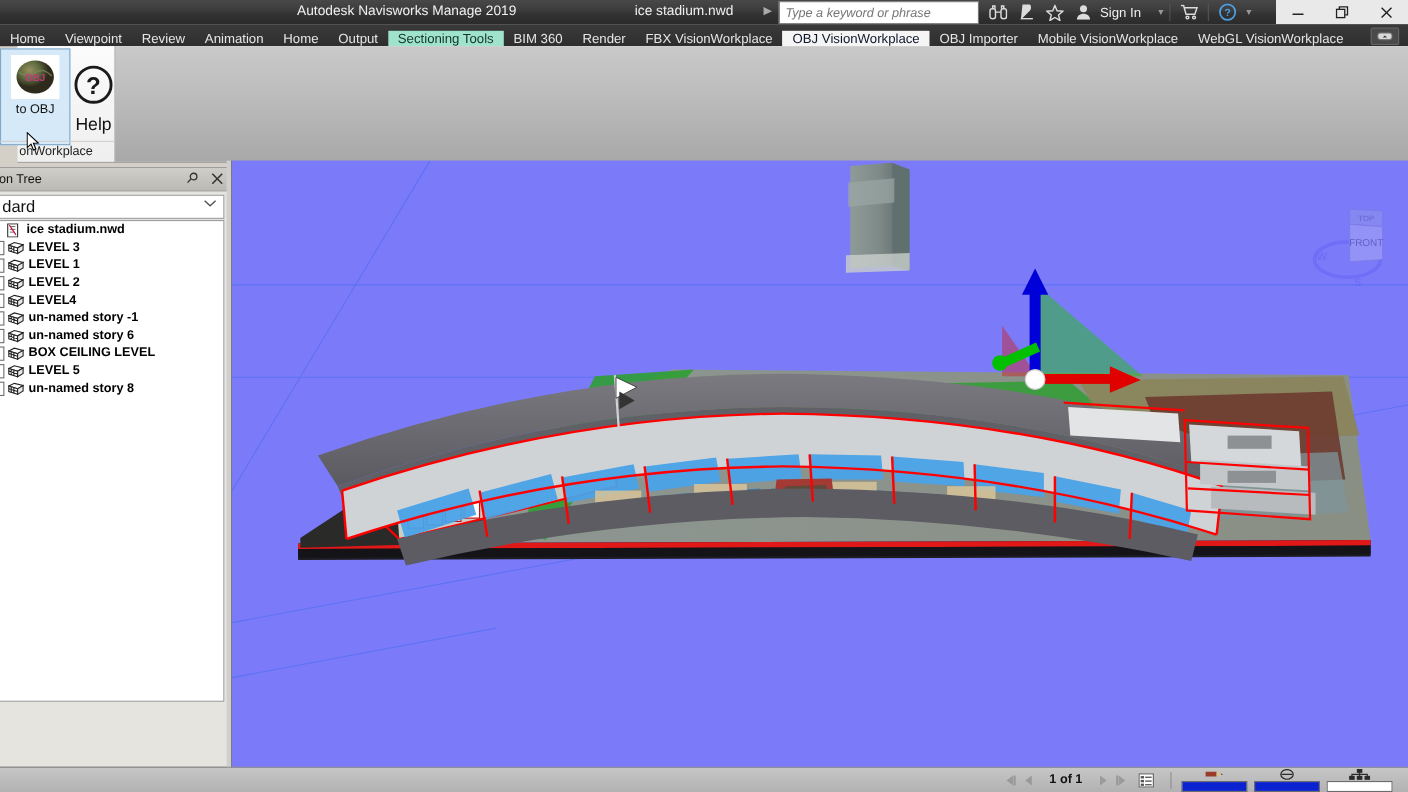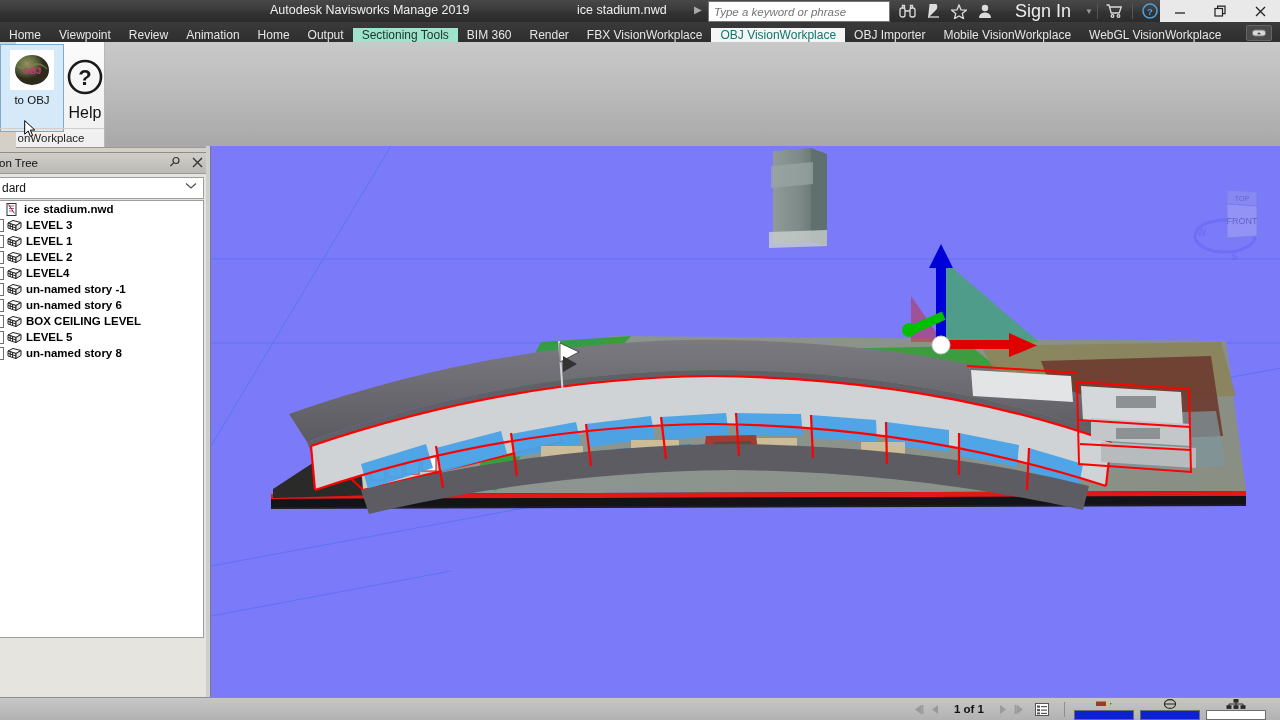--- a/index.html
+++ b/index.html
@@ -12,33 +12,33 @@
     color:#e8e8e8;font-size:12px;display:flex;align-items:center;}
   .tb-title{position:absolute;left:270px;top:3px;font-size:12.5px;color:#f0f0f0;white-space:nowrap;}
   .tb-doc{position:absolute;left:577px;top:3px;font-size:12.5px;color:#f0f0f0;white-space:nowrap;}
   .tb-arrow{position:absolute;left:694px;top:4px;font-size:10px;color:#aaa;}
   .tb-search{position:absolute;left:708px;top:1px;width:180px;height:19px;background:#fff;
     border:1px solid #777;display:flex;align-items:center;}
   .tb-search input{border:0;outline:0;width:100%;height:17px;font-size:11.5px;
     font-style:italic;color:#888;font-family:"Liberation Sans",sans-serif;padding-left:5px;background:transparent;}
   .tb-icons{position:absolute;left:894px;top:0;height:22px;display:flex;align-items:center;gap:0px;}
   .tbi{width:26px;height:22px;display:flex;align-items:center;justify-content:center;color:#dcdcdc;}
-  .tb-signin{font-size:18px;color:#eee;margin-left:17px;white-space:nowrap;}
+  .tb-signin{font-size:12px;color:#eee;margin-left:2px;white-space:nowrap;}
   .tb-caret{font-size:8px;color:#999;margin-left:14px;}
   .tb-sep{width:1px;height:16px;background:#555;margin:0 4px;}
   .tb-win{position:absolute;right:0;top:0;width:120px;height:22px;background:#e9e9e9;display:flex;}
   .tb-winbtn{flex:1;display:flex;align-items:center;justify-content:center;color:#222;font-size:13px;}
   .tb-winbtn.close{color:#222;}
 
   
   .tabstrip{position:absolute;left:0;top:22px;width:1280px;height:20px;
     background:linear-gradient(to bottom,#3a3a3a,#2e2e2e);display:flex;align-items:flex-end;}
   .tab{padding:0 9px;display:flex;align-items:center;font-size:12px;color:#e6e6e6;white-space:nowrap;cursor:default;}
   .tab.ctx{background:#9fe3cc;color:#17342b;}
-  .tab.active{background:#f5f5f5;color:#0f766e;}
+  .tab.active{background:#f5f5f5;color:#0f172a;}
   .ribcollapse{position:absolute;right:8px;top:3px;width:24px;height:14px;background:#4a4a4a;
     border:1px solid #666;border-radius:2px;display:flex;align-items:center;justify-content:center;}
   .ribcollapse svg{display:block;}
 
   
   .ribbon{position:absolute;left:16px;top:42px;width:1280px;height:105px;
     background:linear-gradient(to bottom,#fdfdfd 0%,#f1f1f1 60%,#e4e4e4 100%);
     border-bottom:1px solid #9a9a9a;}
   .ribbon-left{position:absolute;left:0;top:0;width:88px;height:105px;
     background:linear-gradient(to bottom,#fbfbfb,#efefef);border-right:1px solid #b8b8b8;}
@@ -59,21 +59,21 @@
   .dock{position:absolute;left:-18px;top:152px;width:225px;height:544px;
     background:#e6e4de;border:1px solid #8d8d8d;}
   .dock-title{position:absolute;left:0;top:0;width:225px;height:20px;
     background:linear-gradient(to bottom,#d0cec8,#bbb9b3);display:flex;align-items:center;
     border-bottom:1px solid #9a9a9a;}
   .dock-title .t{margin-left:16px;font-size:11.5px;color:#111;white-space:nowrap;}
   .dock-btns{position:absolute;right:4px;top:2px;display:flex;gap:8px;align-items:center;}
   .dock-btn{width:14px;height:14px;display:flex;align-items:center;justify-content:center;color:#333;}
   .dock-combo{position:absolute;left:3px;top:24px;width:216px;height:20px;background:#fff;
     border:1px solid #9d9d9d;display:flex;align-items:center;}
-  .dock-combo .v{margin-left:15px;font-size:12px;color:#111;}
+  .dock-combo .v{margin-left:15px;font-size:15px;color:#111;}
   .dock-combo .cv{position:absolute;right:6px;top:3px;color:#555;font-size:10px;}
   .tree{position:absolute;left:3px;top:47px;width:216px;height:436px;background:#fff;
     border:1px solid #9d9d9d;overflow:hidden;}
   .trow{height:16px;display:flex;align-items:center;font-size:11.5px;font-weight:bold;color:#000;white-space:nowrap;}
   .texp{width:11px;height:11px;border:1px solid #6f6f6f;background:#fff;margin-right:3px;
     display:flex;align-items:center;justify-content:center;font-size:9px;line-height:9px;color:#000;flex:0 0 auto;}
   .texp.none{border:0;background:transparent;}
   .ticon{width:15px;height:13px;margin-right:4px;flex:0 0 auto;}
 
   

